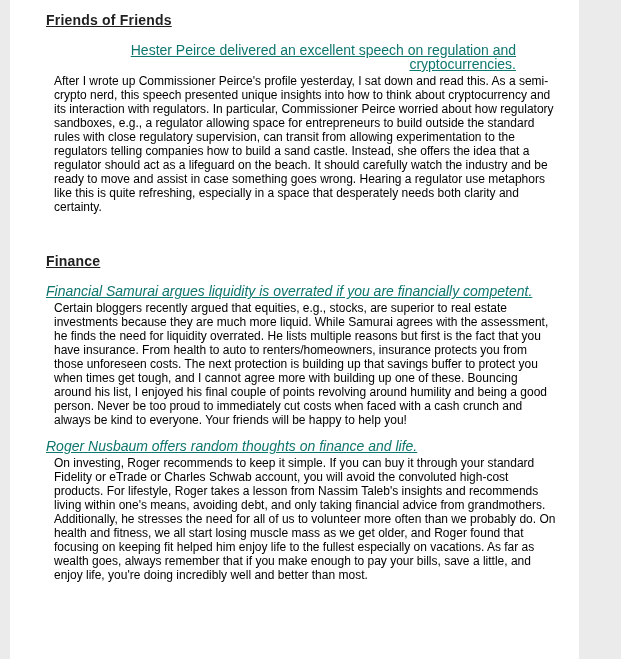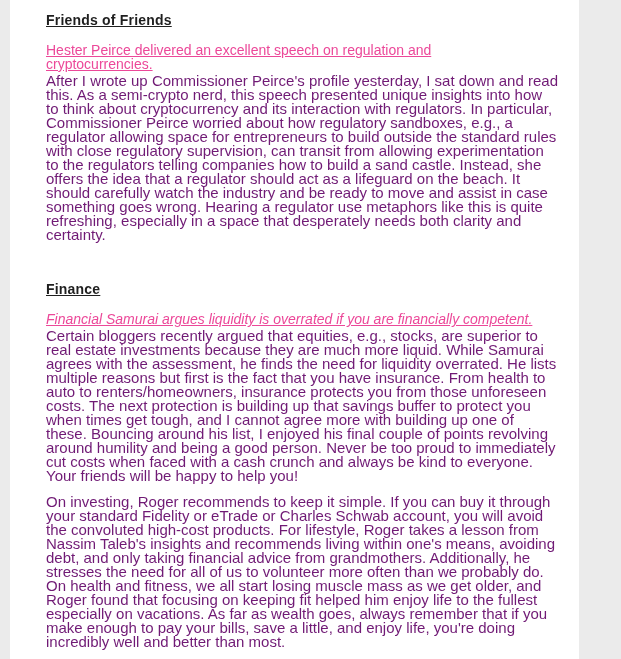--- a/index.html
+++ b/index.html
@@ -35,37 +35,38 @@
   }
   .content-col {
     width: 512px;
   }
   .link-line {
     margin: 0 0 3px 0;
     font-size: 14px;
     line-height: 14px;
   }
   a.article-link {
-    color: #ec4899;
+    color: #0f766e;
     text-decoration: underline;
     cursor: pointer;
+    text-align: right;
   }
   a.article-link.wrap-narrow {
     display: inline-block;
     max-width: 470px;
   }
   a.article-link.one-line {
     white-space: nowrap;
     font-style: italic;
   }
   .body-paragraph {
-    font-size: 15px;
+    font-size: 12px;
     line-height: 14px;
-    color: #701a75;
-    margin: 0 0 12px 0;
+    color: #000000;
+    margin: 0 0 12px 8px;
   }
 </style>
 </head>
 <body>
 
 <div class="email-body">
   <div class="content-col">
 
     <h3 class="section-heading">Friends of Friends</h3>
 
@@ -74,16 +75,19 @@
     </p>
     <p class="body-paragraph">After I wrote up Commissioner Peirce's profile yesterday, I sat down and read this. As a semi-crypto nerd, this speech presented unique insights into how to think about cryptocurrency and its interaction with regulators. In particular, Commissioner Peirce worried about how regulatory sandboxes, e.g., a regulator allowing space for entrepreneurs to build outside the standard rules with close regulatory supervision, can transit from allowing experimentation to the regulators telling companies how to build a sand castle. Instead, she offers the idea that a regulator should act as a lifeguard on the beach. It should carefully watch the industry and be ready to move and assist in case something goes wrong. Hearing a regulator use metaphors like this is quite refreshing, especially in a space that desperately needs both clarity and certainty.</p>
 
     <h3 class="section-heading spaced-top">Finance</h3>
 
     <p class="link-line">
       <a href="#" class="article-link one-line">Financial Samurai argues liquidity is overrated if you are financially competent.</a>
     </p>
     <p class="body-paragraph">Certain bloggers recently argued that equities, e.g., stocks, are superior to real estate investments because they are much more liquid. While Samurai agrees with the assessment, he finds the need for liquidity overrated. He lists multiple reasons but first is the fact that you have insurance. From health to auto to renters/homeowners, insurance protects you from those unforeseen costs. The next protection is building up that savings buffer to protect you when times get tough, and I cannot agree more with building up one of these. Bouncing around his list, I enjoyed his final couple of points revolving around humility and being a good person. Never be too proud to immediately cut costs when faced with a cash crunch and always be kind to everyone. Your friends will be happy to help you!</p>
 
+    <p class="link-line">
+      <a href="#" class="article-link one-line">Roger Nusbaum offers random thoughts on finance and life.</a>
+    </p>
     <p class="body-paragraph">On investing, Roger recommends to keep it simple. If you can buy it through your standard Fidelity or eTrade or Charles Schwab account, you will avoid the convoluted high-cost products. For lifestyle, Roger takes a lesson from Nassim Taleb's insights and recommends living within one's means, avoiding debt, and only taking financial advice from grandmothers. Additionally, he stresses the need for all of us to volunteer more often than we probably do. On health and fitness, we all start losing muscle mass as we get older, and Roger found that focusing on keeping fit helped him enjoy life to the fullest especially on vacations. As far as wealth goes, always remember that if you make enough to pay your bills, save a little, and enjoy life, you're doing incredibly well and better than most.</p>
 
   </div>
 </div>
 
 </body></html>

